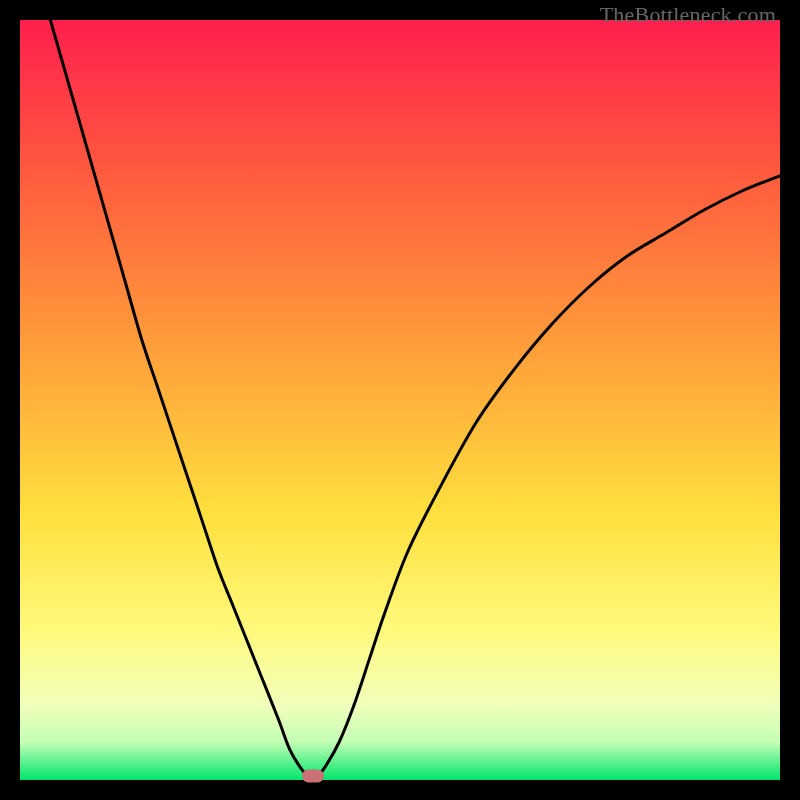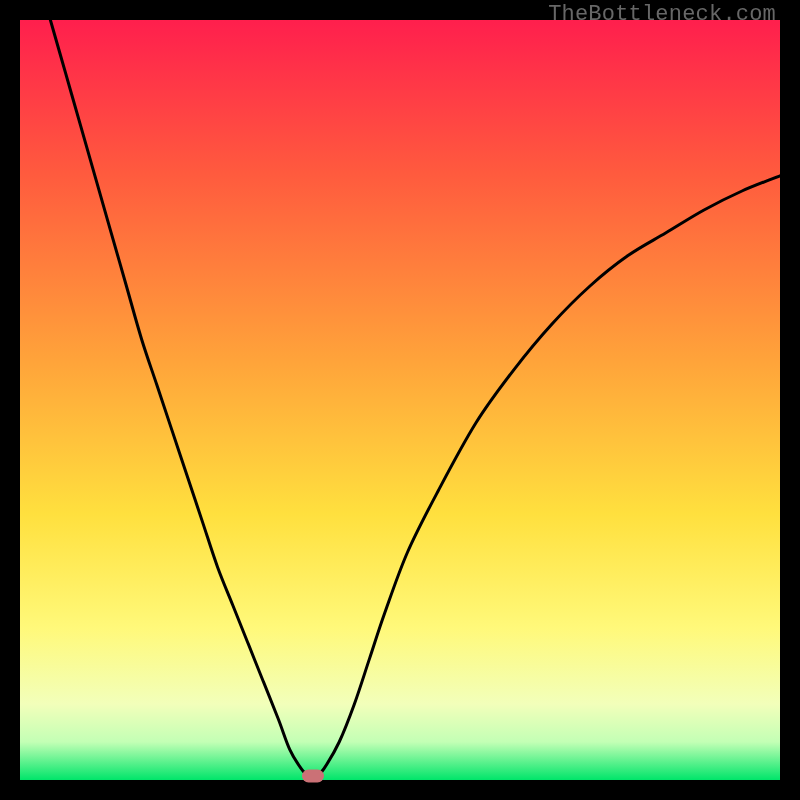--- a/index.html
+++ b/index.html
@@ -22,21 +22,21 @@
     position: absolute;
     left: 0;
     top: 0;
     width: 760px;
     height: 760px;
   }
   .watermark {
     position: absolute;
     top: 2px;
     right: 24px;
-    font-family: Liberation Mono, monospace;
+    font-family: Liberation Serif, serif;
     font-size: 22px;
     color: #676767;
     letter-spacing: 0.2px;
   }
   .marker {
     position: absolute;
     width: 22px;
     height: 13px;
     border-radius: 7px;
     background: #cb7176;

